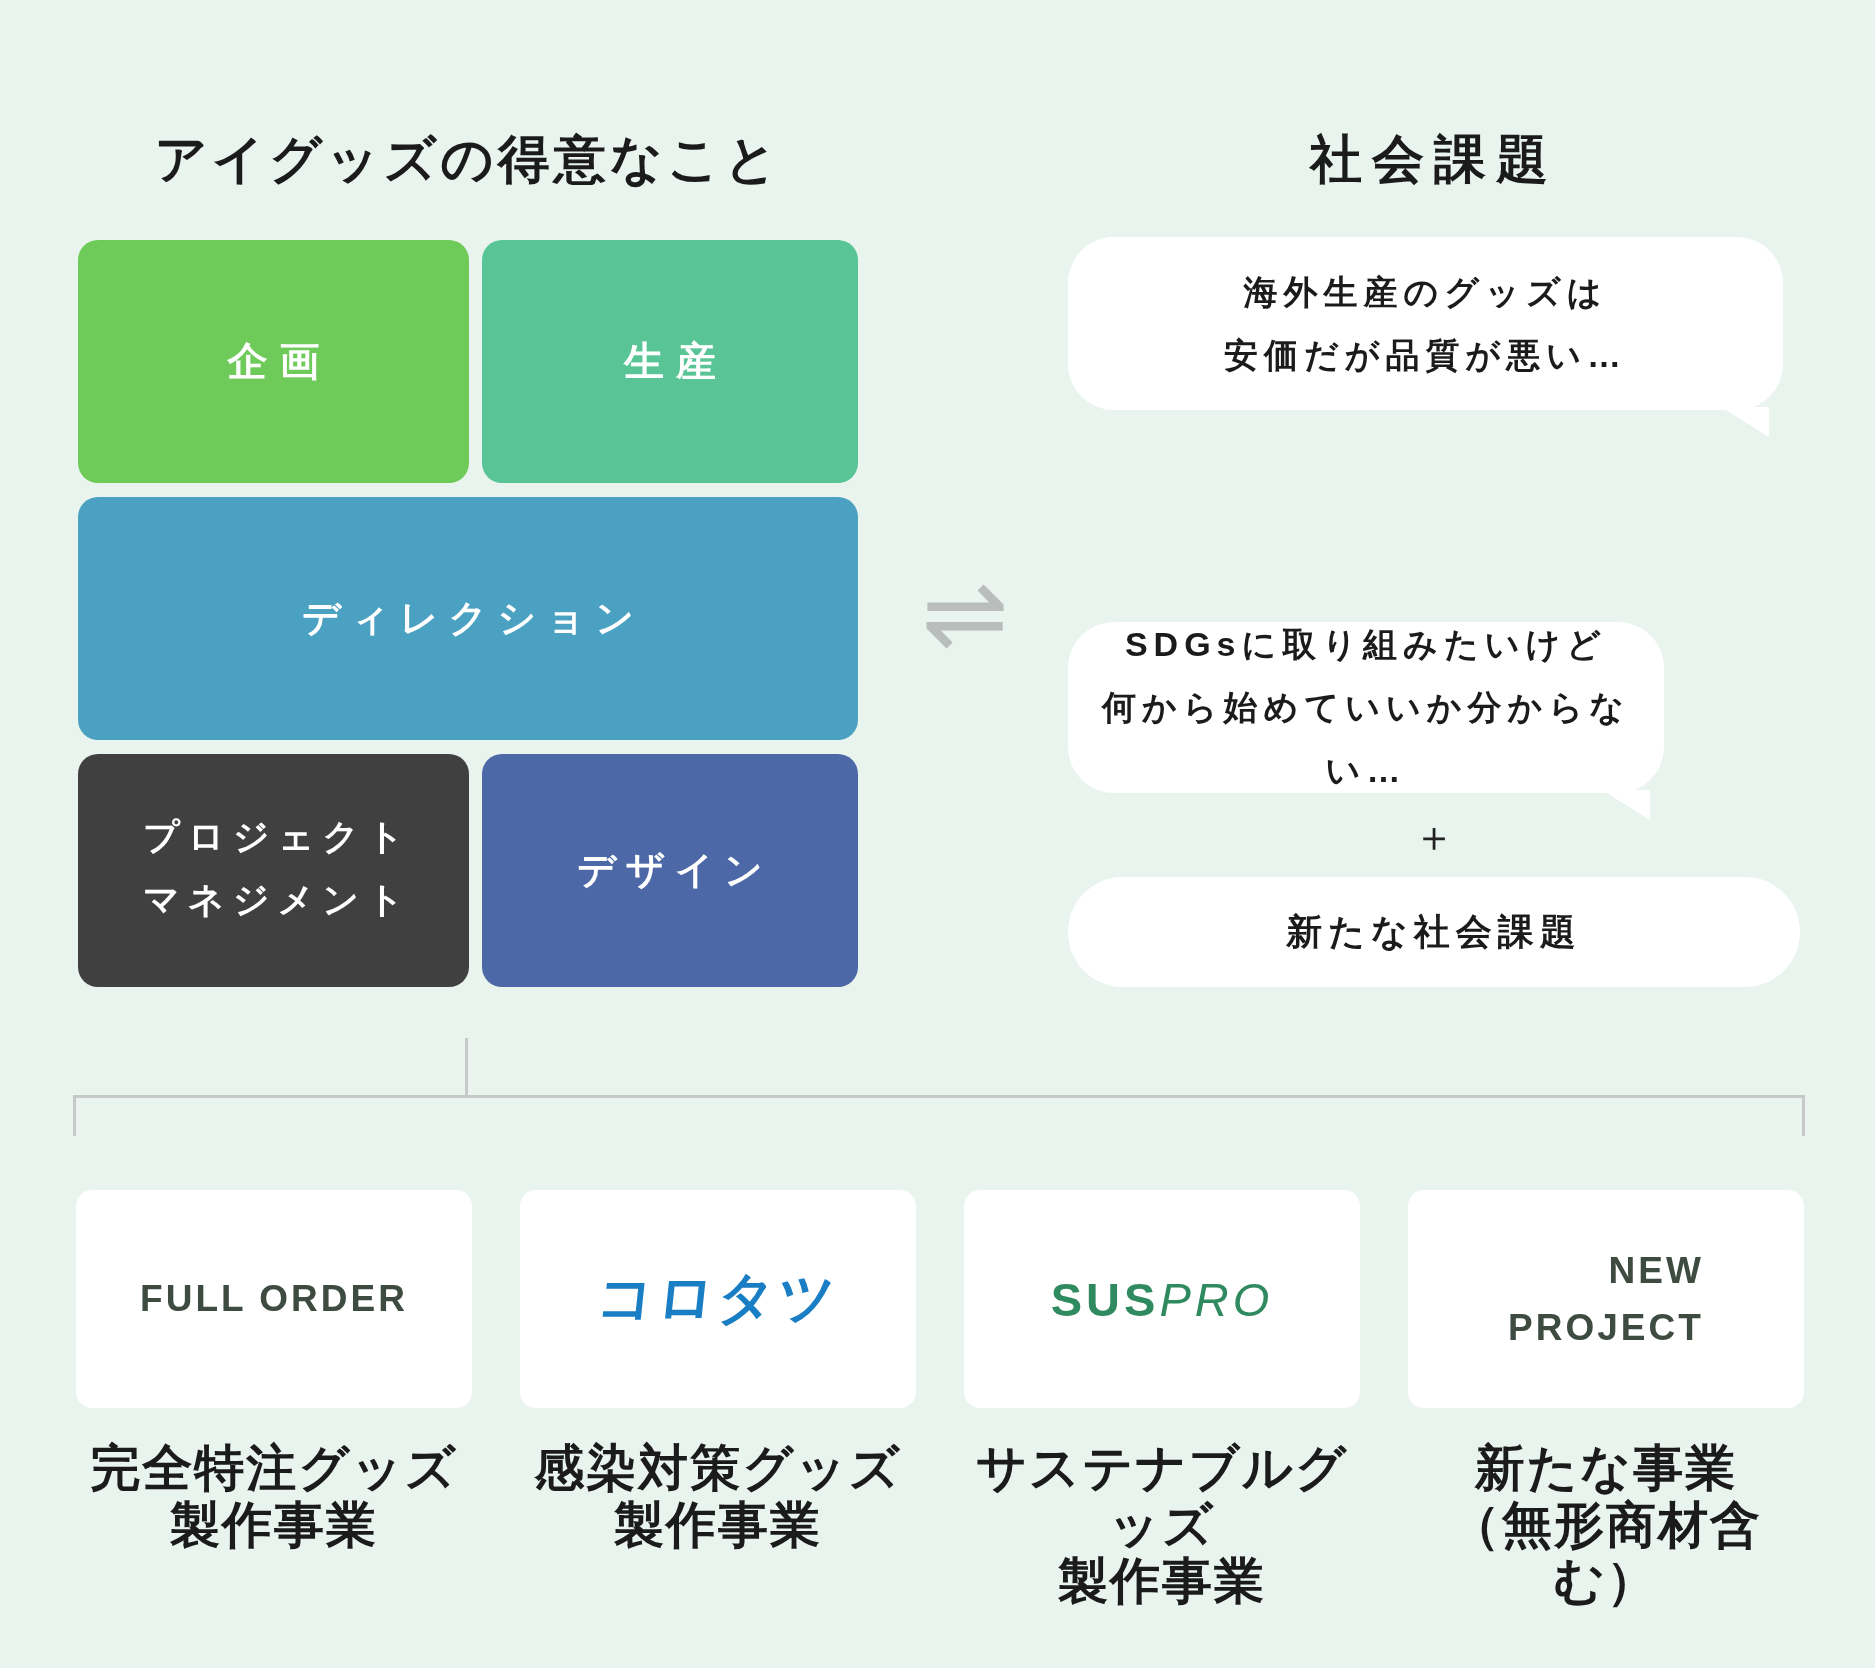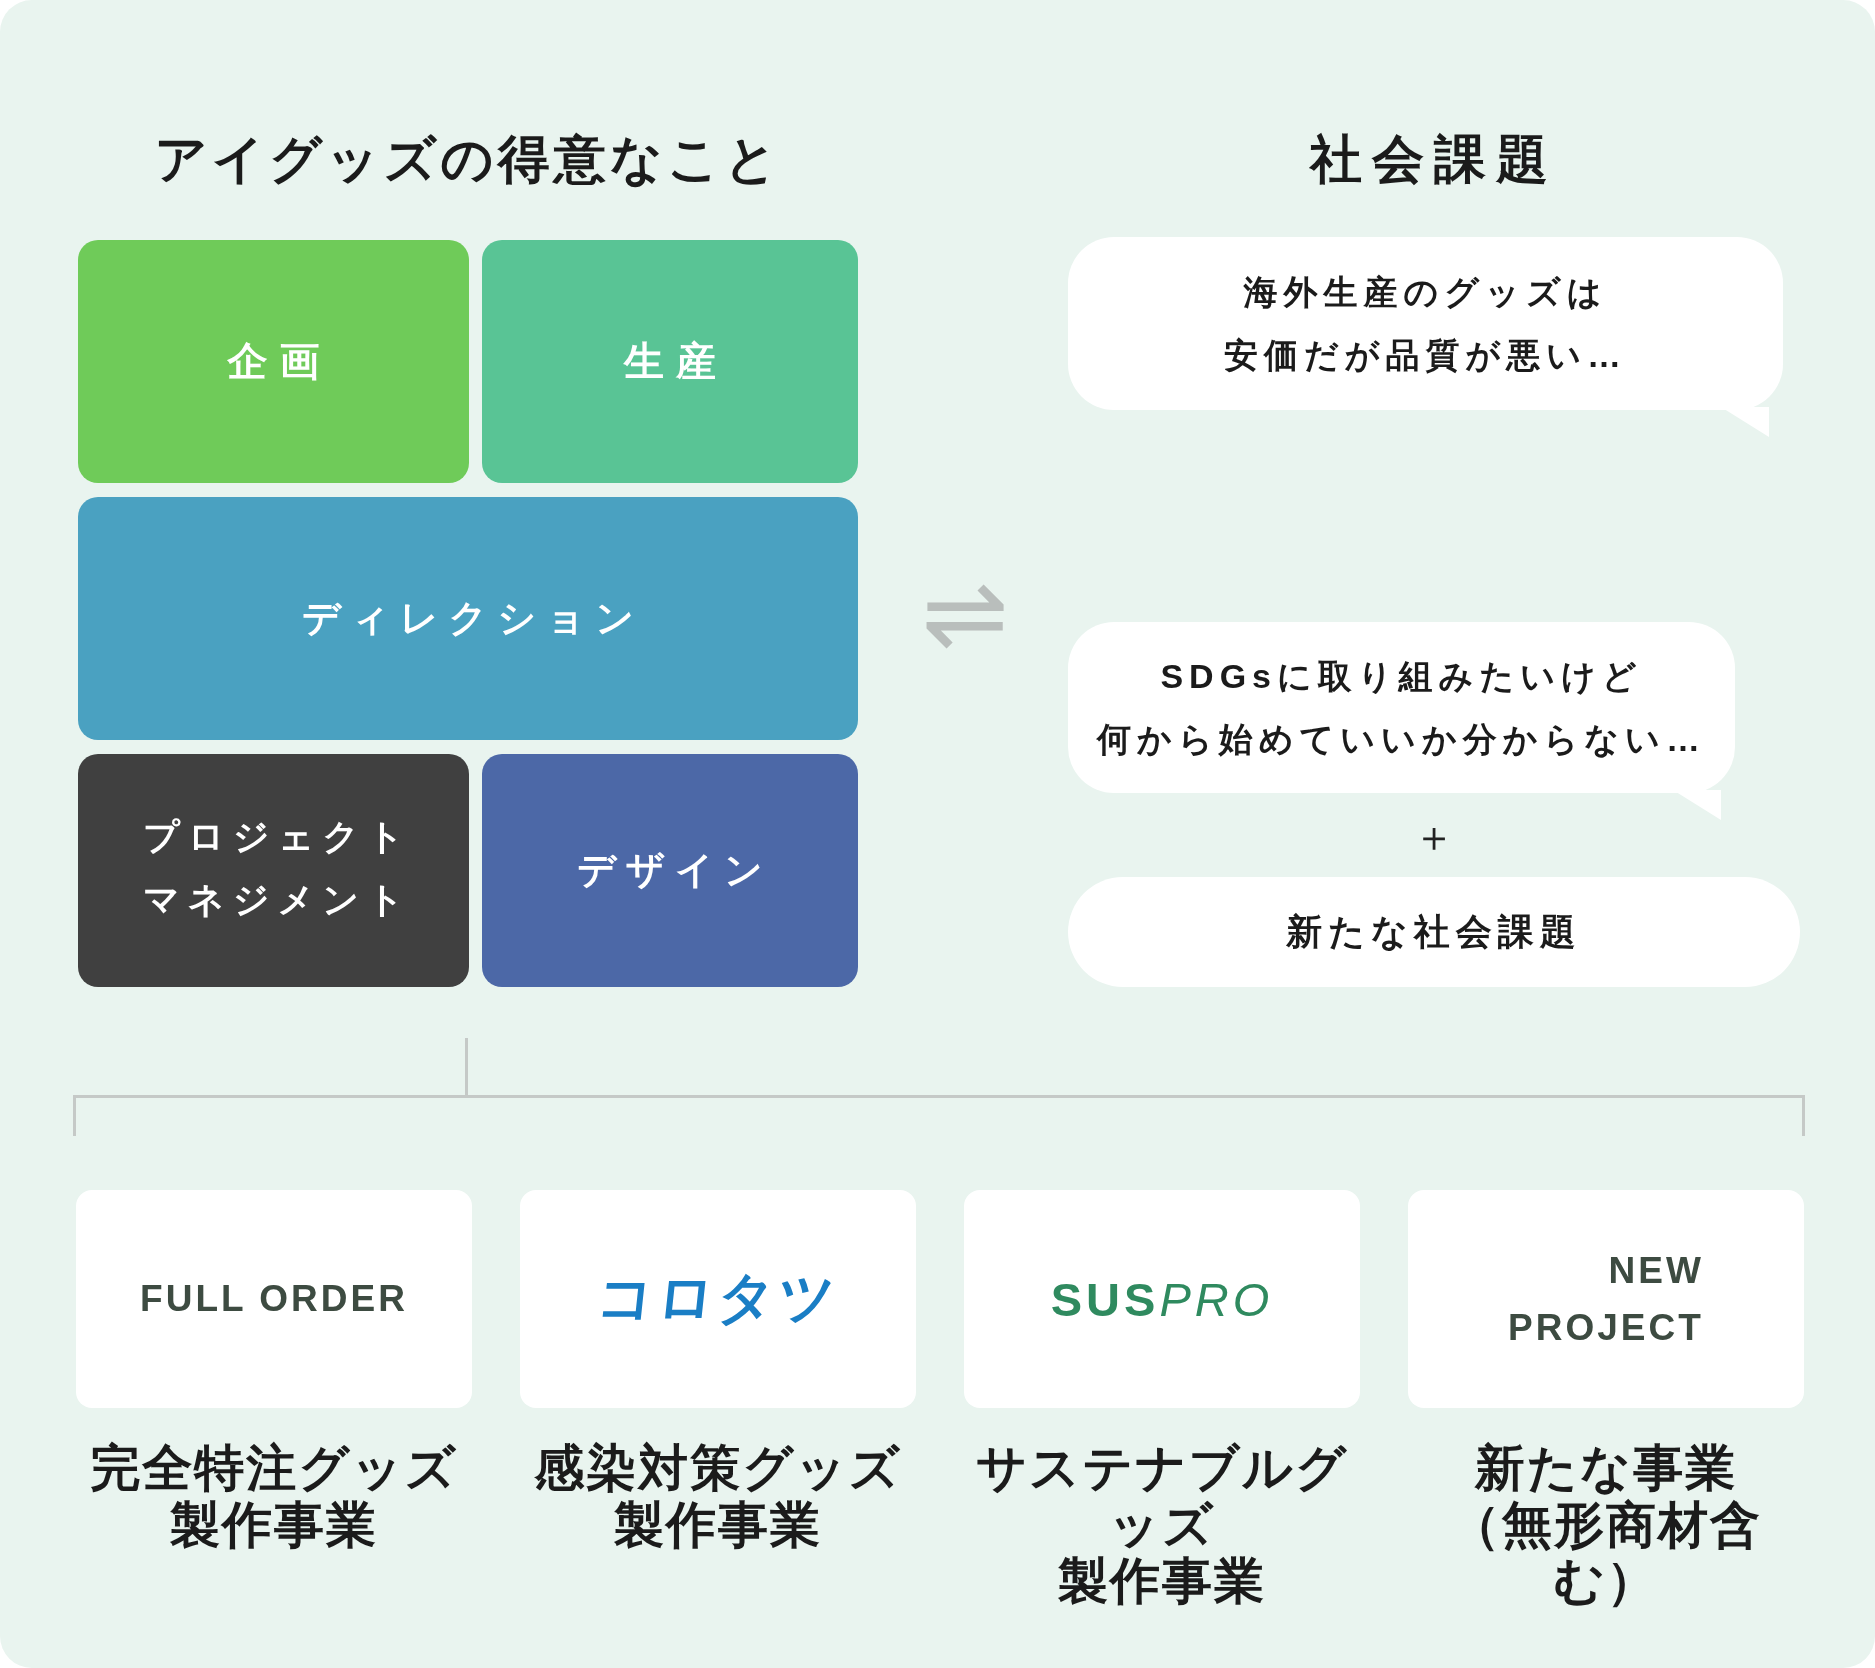--- a/index.html
+++ b/index.html
@@ -1,21 +1,21 @@
 <!DOCTYPE html>
 <html><head>
 <meta charset="utf-8">
 <style>
   html,body{margin:0;padding:0;}
   body{
     width:1875px;height:1668px;
     font-family:"Liberation Sans","DejaVu Sans",sans-serif;
     -webkit-font-smoothing:antialiased;
   }
-  .canvas{position:relative;width:1875px;height:1668px;overflow:hidden;border-radius:32px;}
+  .canvas{position:relative;width:1875px;height:1668px;overflow:hidden;}
 
   
   .panel-title{
     position:absolute;top:128px;height:64px;
     display:flex;align-items:center;justify-content:center;
     font-size:52px;font-weight:800;letter-spacing:4px;color:#1b1b1b;
   }
   .panel-title.left{left:78px;width:780px;}
   .panel-title.right{left:1068px;width:732px;letter-spacing:10px;text-align:center;}
 
@@ -45,21 +45,21 @@
 
   
   .bubble{
     position:absolute;background:#ffffff;border-radius:46px;
     display:flex;flex-direction:column;align-items:center;justify-content:center;
     color:#1b1b1b;font-weight:700;font-size:34px;letter-spacing:6px;line-height:1.85;
     text-align:center;
   }
   .bubble-1{left:1068px;top:237px;width:715px;height:173px;}
   .bubble-2{left:1068px;top:432px;width:732px;height:173px;}
-  .bubble-3{left:1068px;top:622px;width:667px;height:171px;}
+  .bubble-3{left:1068px;top:622px;width:596px;height:171px;}
   .bubble-4{left:1068px;top:877px;width:732px;height:110px;border-radius:55px;font-size:36px;}
   .tail{position:absolute;width:48px;height:30px;background:#ffffff;}
   .tail-br{right:14px;bottom:-27px;clip-path:polygon(0 0,100% 0,100% 100%);}
   .tail-bl{left:10px;bottom:-27px;clip-path:polygon(0 0,100% 0,0 100%);}
   .plus{
     position:absolute;left:1068px;top:806px;width:732px;height:62px;
     display:flex;align-items:center;justify-content:center;
     font-size:42px;font-weight:400;color:#222222;
   }
 

